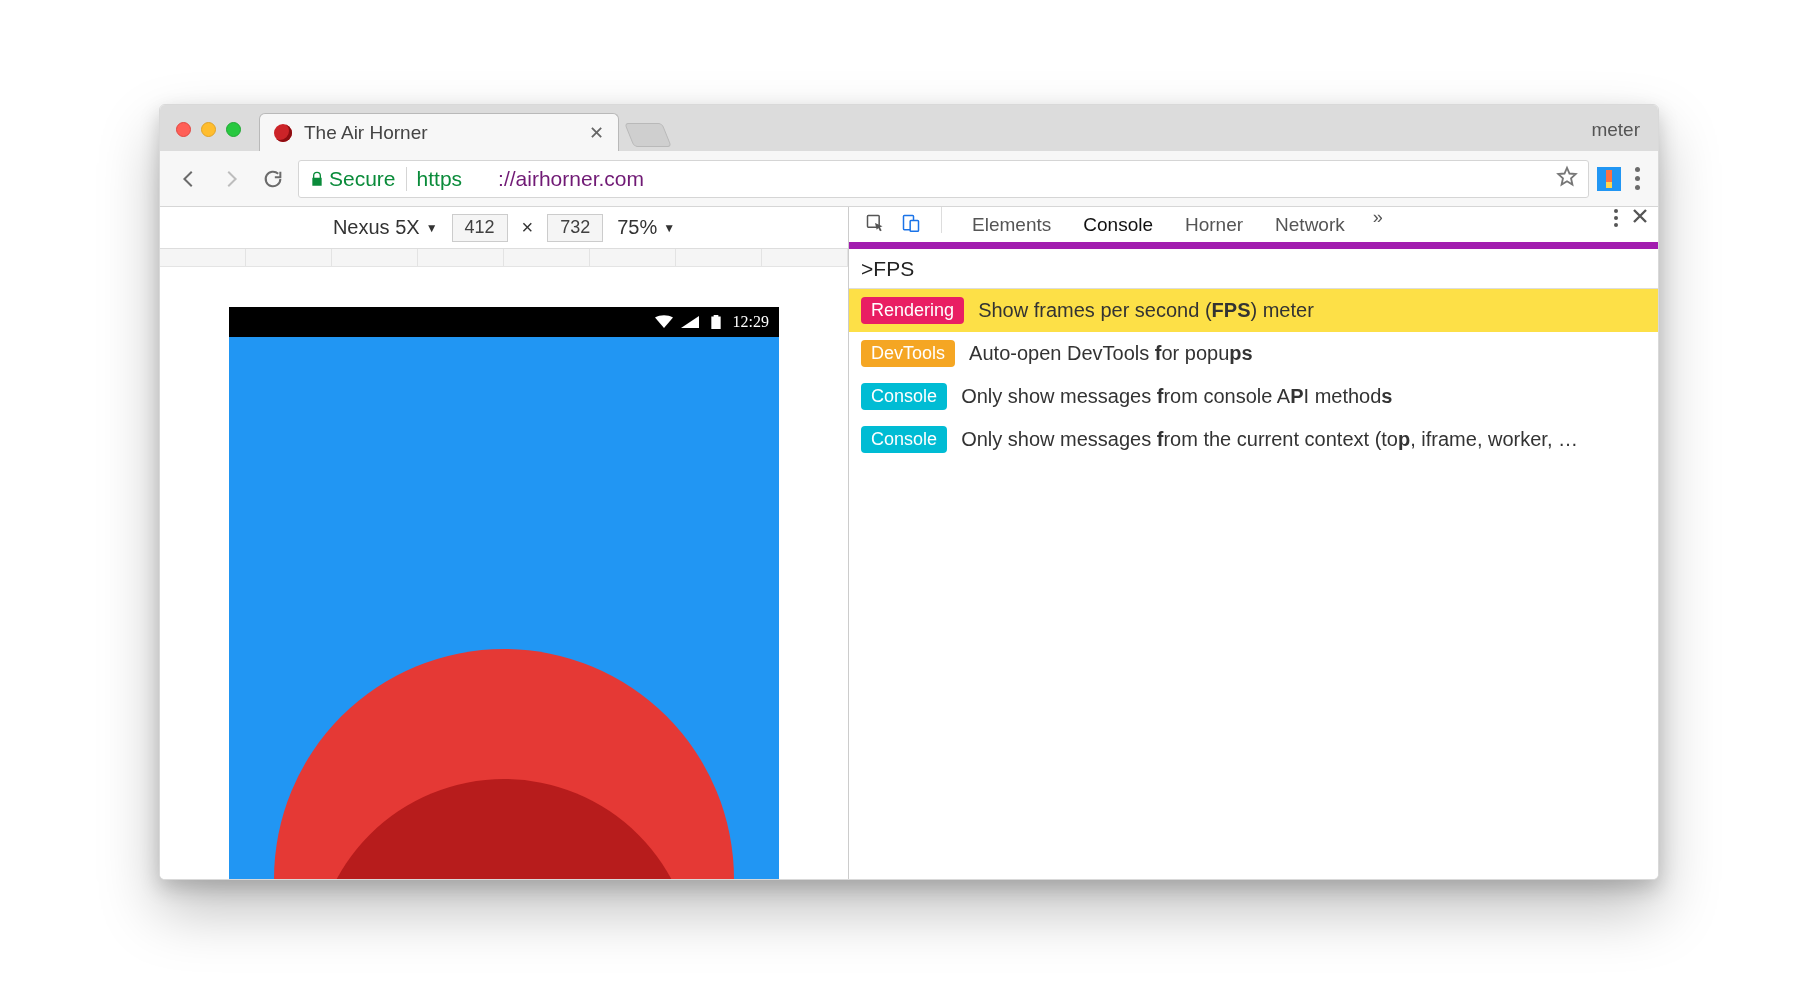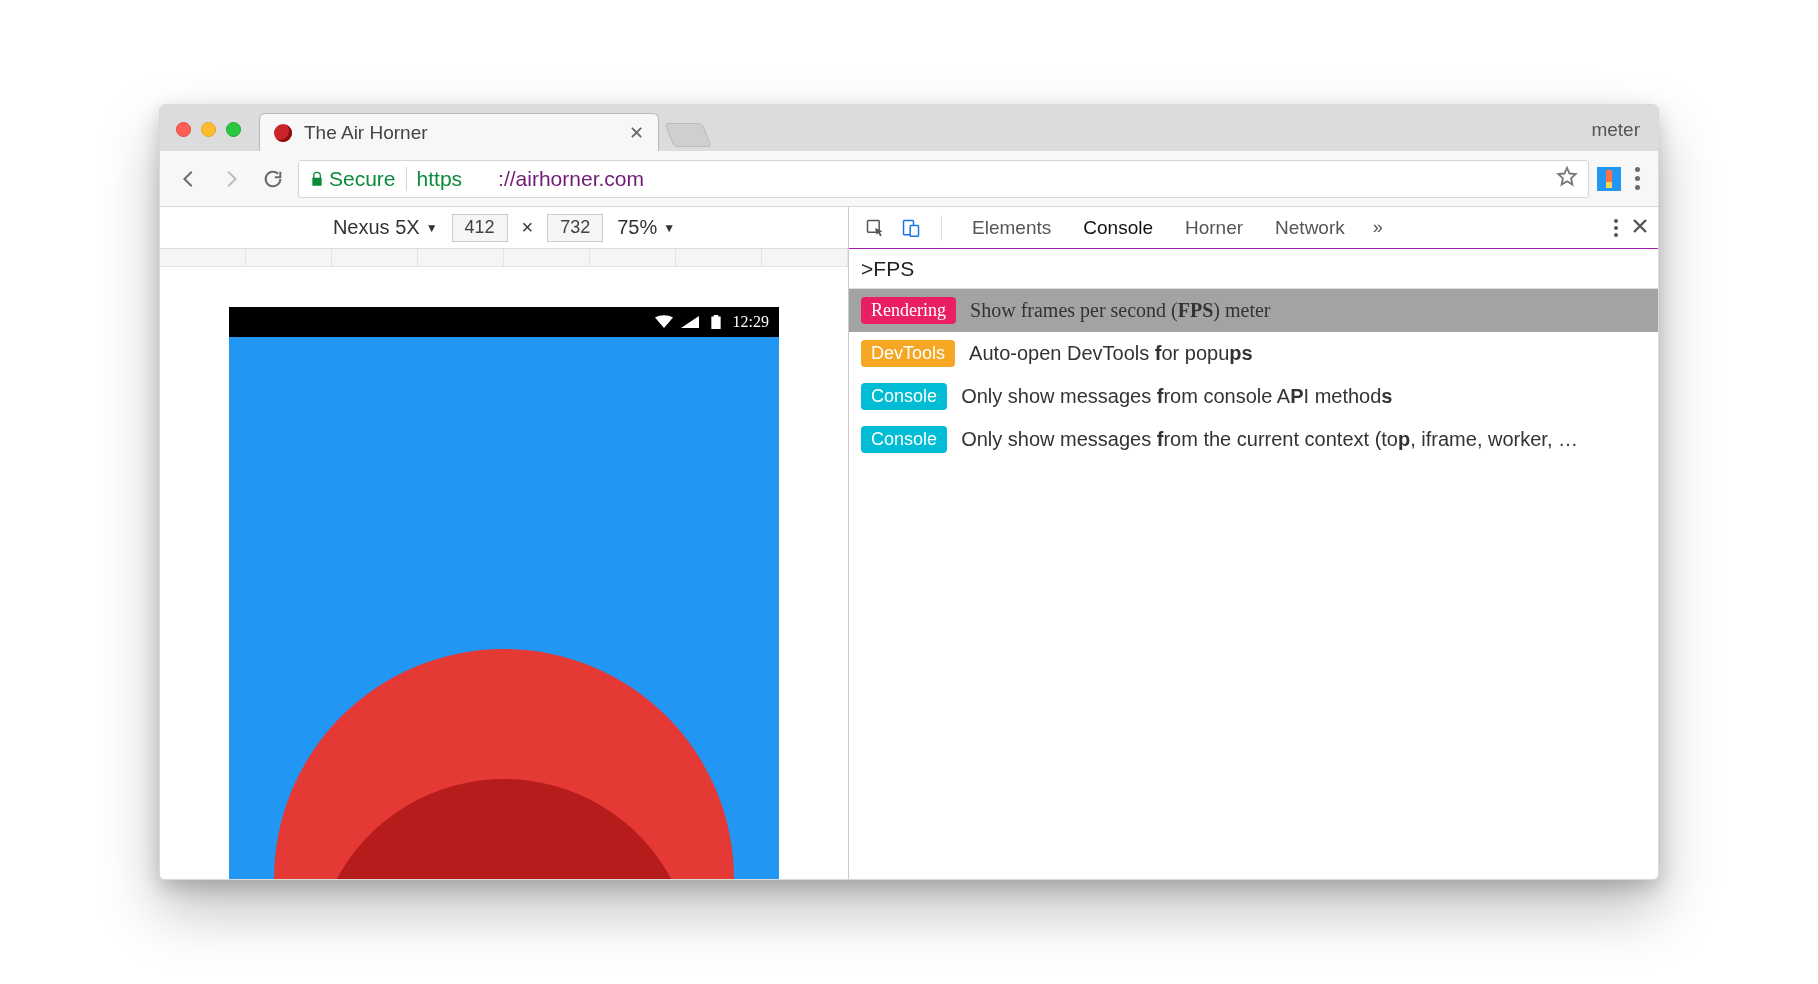--- a/index.html
+++ b/index.html
@@ -22,21 +22,21 @@
   .traffic { display: flex; gap: 10px; margin-right: 18px; margin-top:-6px;}
   .dot { width: 15px; height: 15px; border-radius: 50%; }
   .dot.red    { background:#ff5f57; border:1px solid #e14640; }
   .dot.yellow { background:#ffbd2e; border:1px solid #e1a325; }
   .dot.green  { background:#28c840; border:1px solid #1fa833; }
 
   .tab {
     height: 38px; background:#f7f7f7; border:1px solid #b9b9b9; border-bottom:none;
     border-top-left-radius: 6px; border-top-right-radius: 6px;
     display:flex; align-items:center; padding:0 14px 0 14px; gap:12px;
-    width: 400px; position: relative;
+    width: 360px; position: relative;
   }
   .tab .favicon { width:18px; height:18px; border-radius:50%; background:#cc2328; box-shadow: inset -3px -2px 0 #8d0d11; }
   .tab .title { font-size:19px; color:#444; white-space:nowrap; overflow:hidden; text-overflow:ellipsis; flex:1;}
   .tab .x { font-size:18px; color:#666; }
   .newtab {
     width: 38px; height: 24px; background:#cfcfcf; border:1px solid #b9b9b9;
     border-radius: 4px; transform: skewX(22deg); margin-left: 10px; margin-top:6px;
   }
   .tabstrip .profile { margin-left:auto; font-size:19px; color:#555; margin-top:-4px; padding-right:8px;}
 
@@ -82,39 +82,39 @@
 
   .viewport{ flex:1; background:#fff; display:flex; justify-content:center; overflow:hidden; padding-top:40px;font-family:Liberation Serif, serif;}
   .phone{ width:550px; height:100%; background:#2196f3; position:relative;}
   .statusbar{ height:30px; background:#000; color:#fff; display:flex; align-items:center; justify-content:flex-end; padding:0 10px; gap:8px; font-size:16px;}
   .statusbar svg{width:18px;height:14px;fill:#fff;}
   .horn-outer{position:absolute; left:50%; bottom:-230px; transform:translateX(-50%); width:460px;height:460px;border-radius:50%;background:#e53935;}
   .horn-inner{position:absolute; left:50%; bottom:-280px; transform:translateX(-50%); width:380px;height:380px;border-radius:50%;background:#b71c1c;}
 
   
   .dt-tabs{
-    height:42px; border-bottom:1px solid #a21caf; display:flex; align-items:center;
+    height:42px; border-bottom:7px solid #a21caf; display:flex; align-items:flex-start;
     padding:0 10px; gap:4px; font-size:19px; color:#555;
   }
   .dt-iconbtn{width:32px;height:32px;display:flex;align-items:center;justify-content:center;}
   .dt-iconbtn svg{width:20px;height:20px;stroke:#555;fill:none;stroke-width:1.8;}
   .dt-iconbtn.active svg{stroke:#1a73e8;}
   .dt-sep{width:1px;height:26px;background:#ddd;margin:0 10px;}
   .dt-tab{padding:0 16px; height:100%; display:flex; align-items:center; cursor:default;}
   .dt-tab.active{color:#111;}
   .dt-more{font-size:18px;color:#555;padding:0 8px;}
   .dt-right{margin-left:auto; display:flex; align-items:center; gap:14px;}
   .dt-kebab{display:flex;flex-direction:column;gap:3px;} .dt-kebab span{width:4px;height:4px;background:#555;border-radius:50%;}
   .dt-x svg{width:16px;height:16px;stroke:#555;stroke-width:2.4;}
 
   .cmdbar{height:40px;border-bottom:1px solid #ddd;display:flex;align-items:center;padding:0 12px;font-size:21px;color:#222;}
 
   .results{display:flex;flex-direction:column;}
   .row{display:flex;align-items:center;gap:14px;padding:8px 12px;font-size:20px;color:#333;border-bottom:0;}
-  .row.selected{background:#a3a3a3;font-family:Liberation Serif, serif;}
+  .row.selected{background:#fde047;}
   .badge{color:#fff;border-radius:4px;padding:3px 10px;font-size:18px;font-weight:500;}
   .b-rendering{background:#e91e63;}
   .b-devtools{background:#f5a623;}
   .b-console{background:#00bcd4;}
   .row .txt b{font-weight:700;}
   .row .txt{white-space:nowrap;overflow:hidden;text-overflow:ellipsis;}
 </style>
 </head>
 <body>
 

